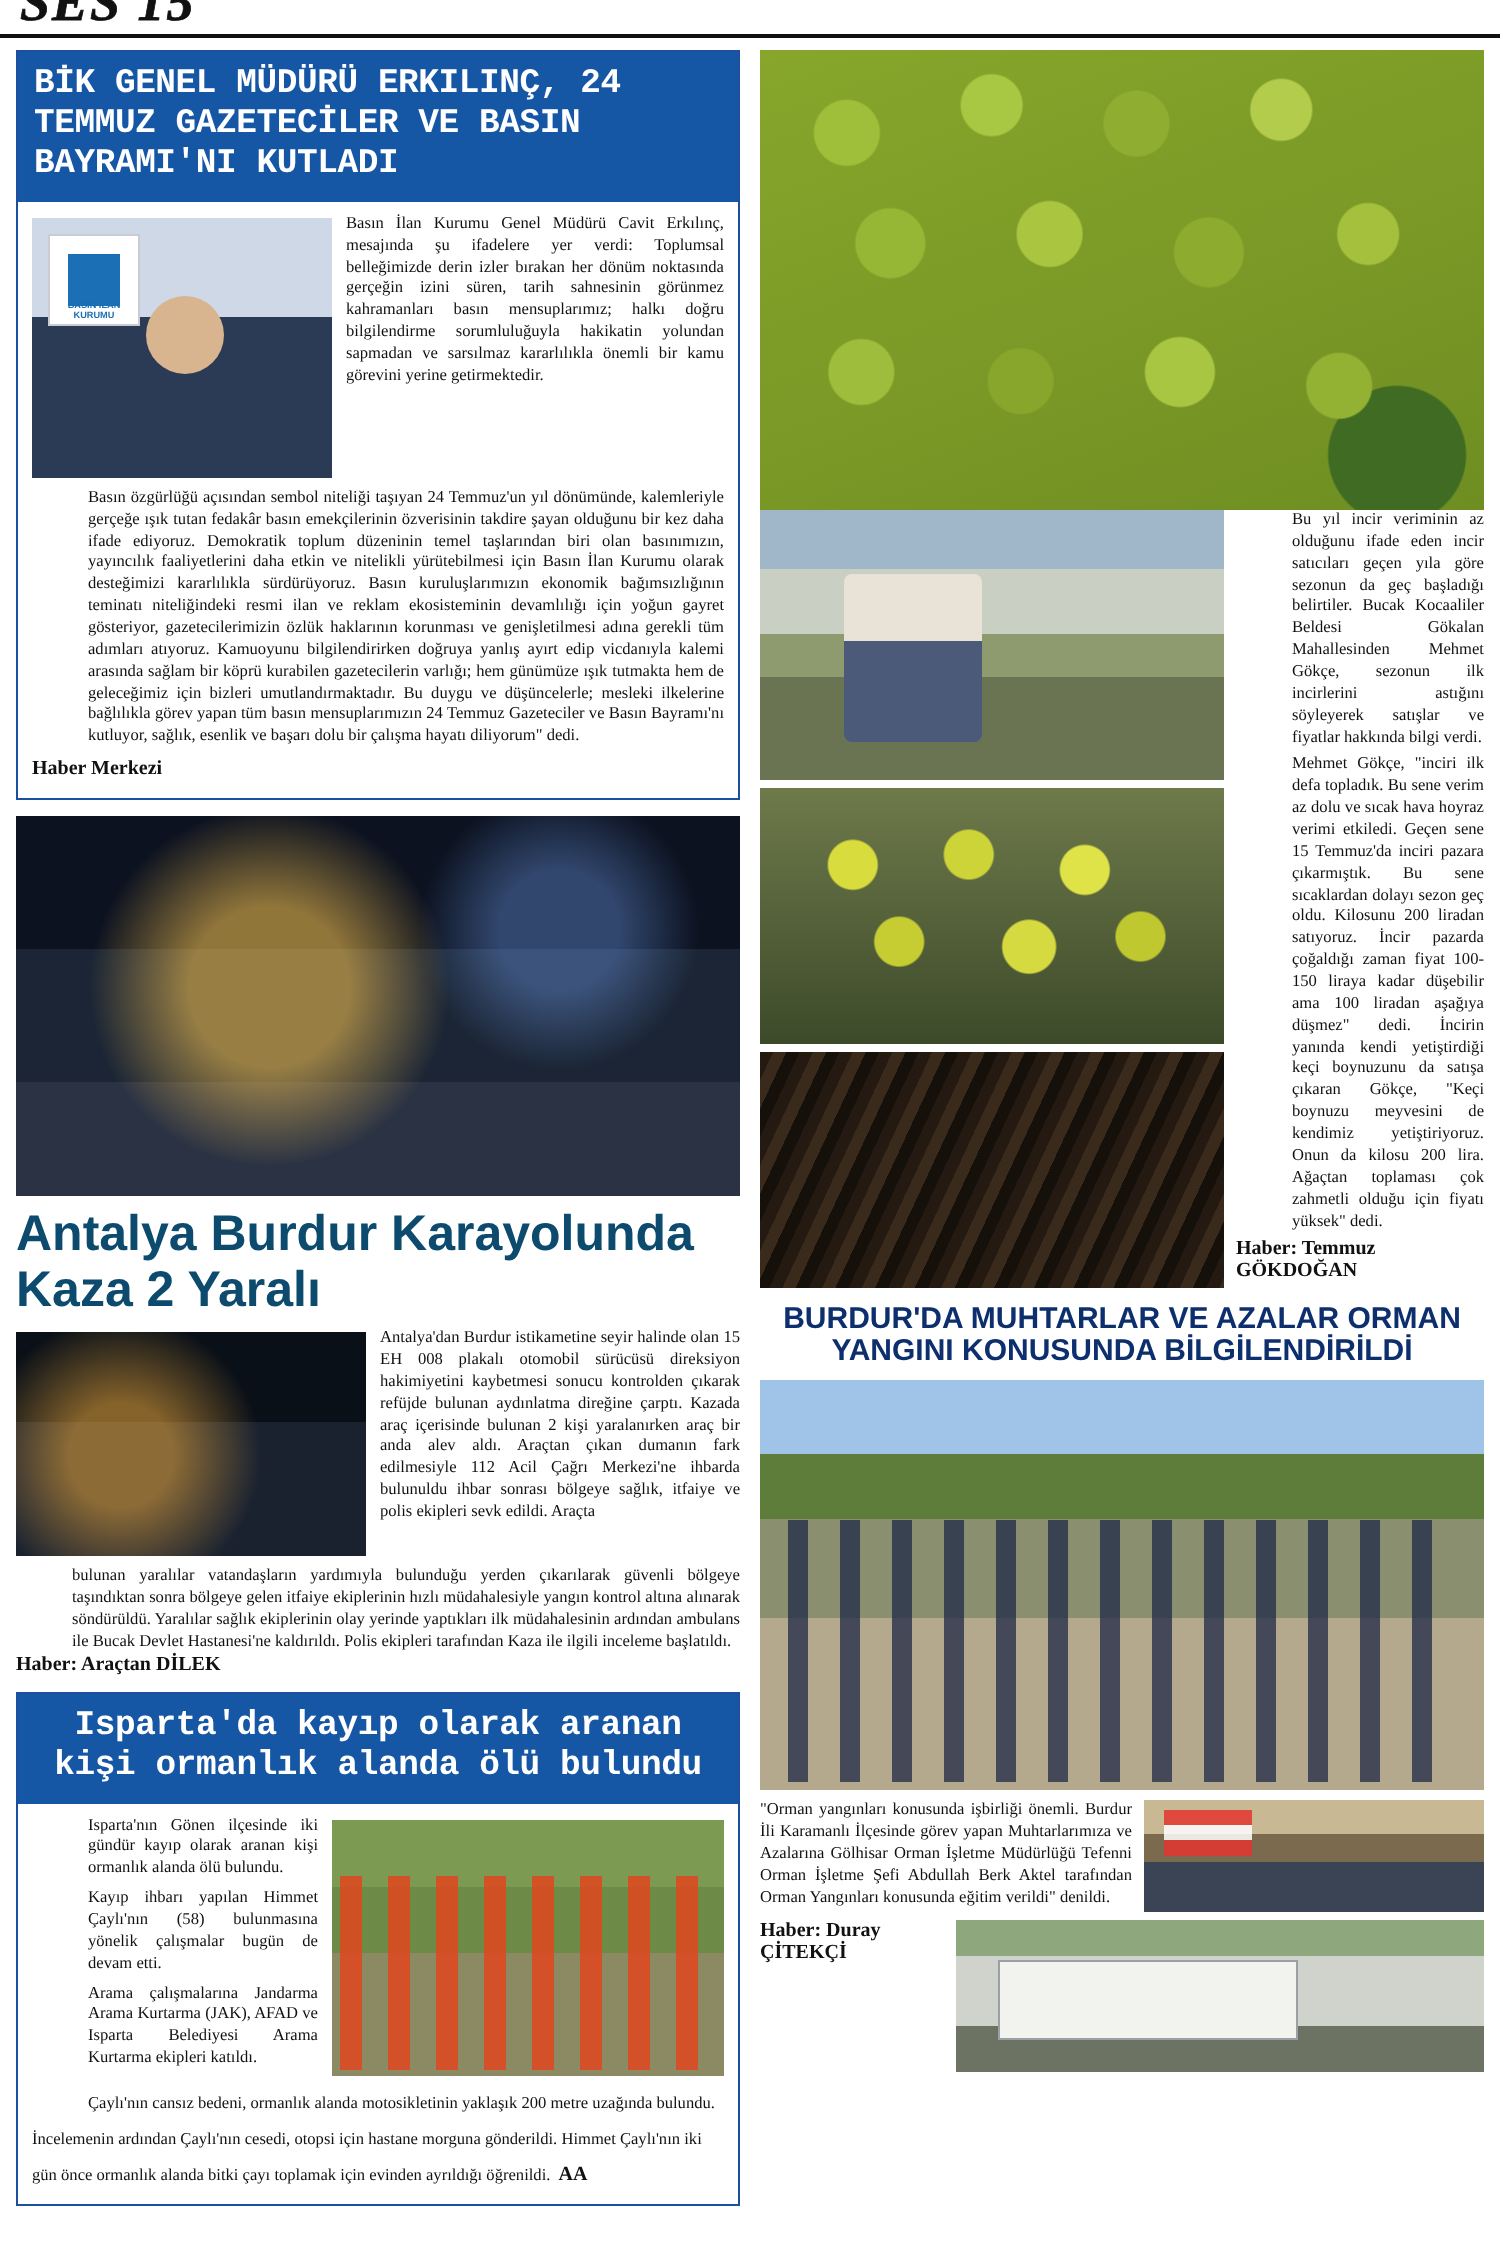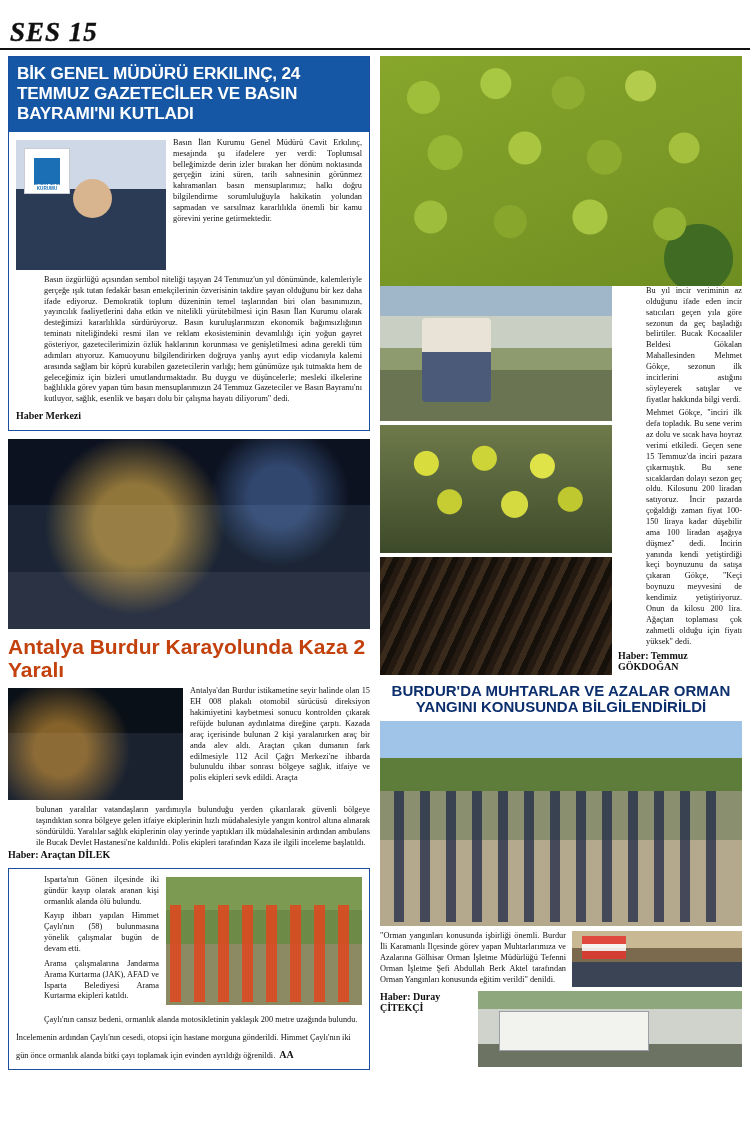--- a/index.html
+++ b/index.html
@@ -8,21 +8,21 @@
     width:750px; height:1125px;
     background:#ffffff;
     font-family:"Liberation Serif", serif;
     color:#111;
     position:relative;
     overflow:hidden;
   }
 
   
   .masthead {
-    height:50px;
+    height:19px;
     border-bottom:2px solid #111;
     display:flex; align-items:flex-end; justify-content:space-between;
     padding:0 8px 2px 10px;
   }
   .logo {
     font-family:"Liberation Serif", serif;
     font-weight:bold; font-style:italic;
     font-size:27px; letter-spacing:1px;
     color:#111;
     line-height:1;
@@ -39,29 +39,29 @@
   .col-right { position:absolute; left:380px; top:6px; width:362px; }
 
   
   .framed { border:1px solid #1d4fa0; padding:6px; }
 
   .headline-box {
     background:#1557a5; color:#fff;
     padding:7px 8px 8px 8px;
   }
   .headline-box h1 {
-    margin:0; font-family:Liberation Sans, sans-serif;
+    margin:0; font-family:Liberation Mono, monospace;
     font-weight:bold; font-size:17.2px; line-height:1.16;
     letter-spacing:-0.2px;
   }
 
   .headline-plain {
     font-family:"Liberation Sans", sans-serif;
-    font-weight:bold; font-size:21px; line-height:1.1;
-    color:#c2410c; margin:6px 0 5px 0;
+    font-weight:bold; font-size:25px; line-height:1.1;
+    color:#0c4a6e; margin:6px 0 5px 0;
   }
   .headline-blue {
     font-family:"Liberation Sans", sans-serif;
     font-weight:bold; font-size:21.5px; line-height:1.08;
     color:#0d2f6e; margin:6px 0 6px 0;
   }
 
   .body-text {
     font-size:8.3px; line-height:1.31; text-align:justify;
     font-family:"Liberation Serif", serif; color:#111;margin-left:28px;
@@ -230,20 +230,23 @@
       <div class="headline-plain">Antalya Burdur Karayolunda Kaza 2 Yaralı</div>
       <div class="clearfix">
         <div class="photo img-night-road wrap-img-left" style="width:175px;height:112px;"></div>
         <div class="body-text">Antalya'dan Burdur istikametine seyir halinde olan 15 EH 008 plakalı otomobil sürücüsü direksiyon hakimiyetini kaybetmesi sonucu kontrolden çıkarak refüjde bulunan aydınlatma direğine çarptı. Kazada araç içerisinde bulunan 2 kişi yaralanırken araç bir anda alev aldı. Araçtan çıkan dumanın fark edilmesiyle 112 Acil Çağrı Merkezi'ne ihbarda bulunuldu ihbar sonrası bölgeye sağlık, itfaiye ve polis ekipleri sevk edildi. Araçta</div>
       </div>
       <div class="body-text" style="margin-top:2px;">bulunan yaralılar vatandaşların yardımıyla bulunduğu yerden çıkarılarak güvenli bölgeye taşındıktan sonra bölgeye gelen itfaiye ekiplerinin hızlı müdahalesiyle yangın kontrol altına alınarak söndürüldü. Yaralılar sağlık ekiplerinin olay yerinde yaptıkları ilk müdahalesinin ardından ambulans ile Bucak Devlet Hastanesi'ne kaldırıldı. Polis ekipleri tarafından Kaza ile ilgili inceleme başlatıldı.</div>
       <div class="byline">Haber: Araçtan DİLEK</div>
     </div>
 
     <div class="framed" style="margin-top:8px;padding:0;">
+      <div class="headline-box" style="text-align:center;">
+        <h1>Isparta'da kayıp olarak aranan kişi ormanlık alanda ölü bulundu</h1>
+      </div>
       <div style="padding:6px 7px 7px 7px;">
         <div class="clearfix">
           <div class="photo img-rescue wrap-img-right" style="width:196px;height:128px;"></div>
           <div class="body-text">Isparta'nın Gönen ilçesinde iki gündür kayıp olarak aranan kişi ormanlık alanda ölü bulundu.</div>
           <div class="body-text" style="margin-top:4px;">Kayıp ihbarı yapılan Himmet Çaylı'nın (58) bulunmasına yönelik çalışmalar bugün de devam etti.</div>
           <div class="body-text" style="margin-top:4px;">Arama çalışmalarına Jandarma Arama Kurtarma (JAK), AFAD ve Isparta Belediyesi Arama Kurtarma ekipleri katıldı.</div>
         </div>
         <div class="body-text" style="margin-top:3px;display:inline;">Çaylı'nın cansız bedeni, ormanlık alanda motosikletinin yaklaşık 200 metre uzağında bulundu. İncelemenin ardından Çaylı'nın cesedi, otopsi için hastane morguna gönderildi. Himmet Çaylı'nın iki gün önce ormanlık alanda bitki çayı toplamak için evinden ayrıldığı öğrenildi.</div>
         <span class="byline">AA</span>
       </div>

